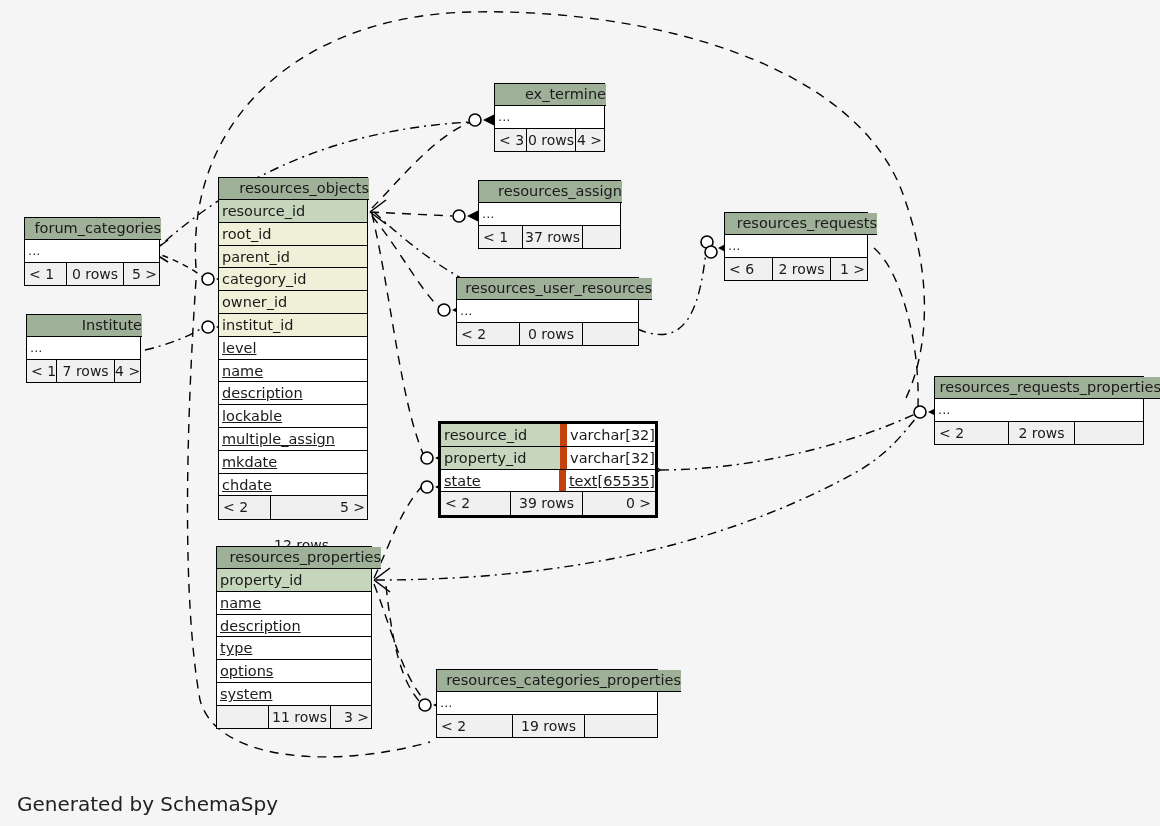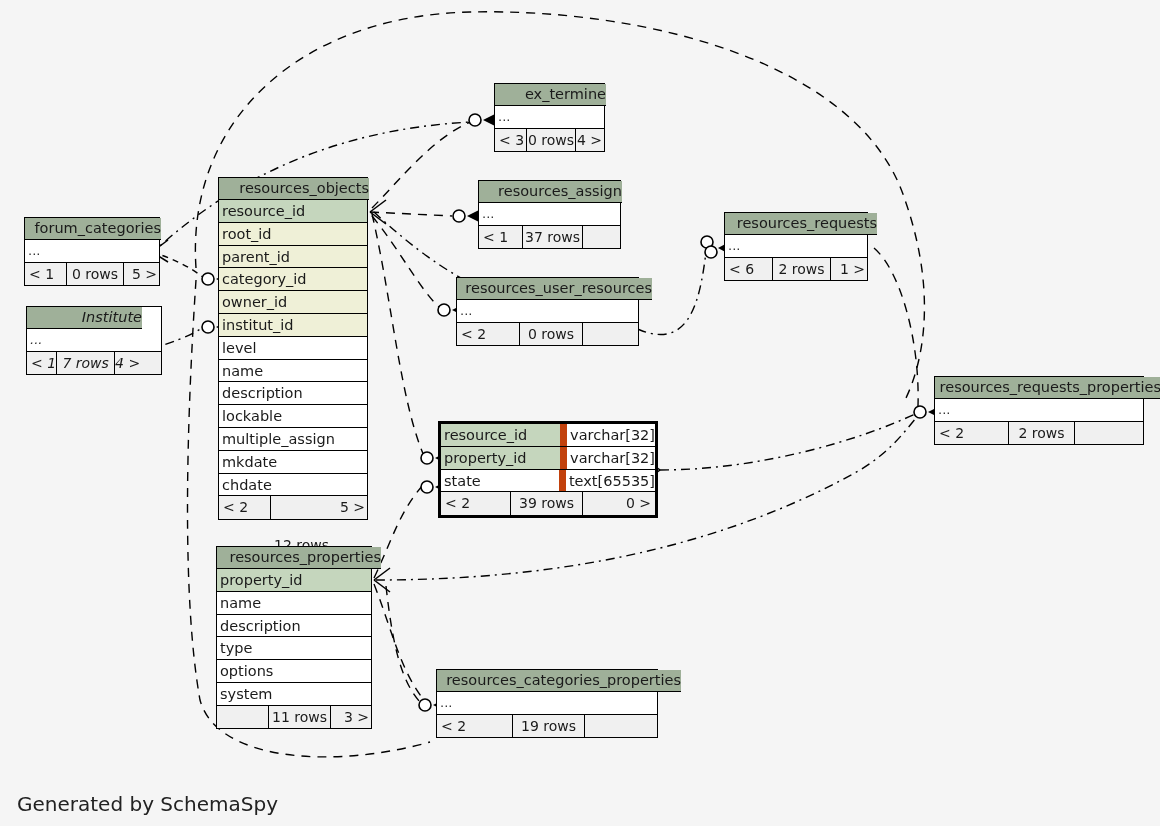--- a/index.html
+++ b/index.html
@@ -48,21 +48,21 @@
   .row .ctype{
     border-left:7px solid #c2410c;
     padding-left:3px;
     background:#ffffff;
     box-sizing:border-box;
     overflow:visible;
   }
   .row.pk{background:#c5d6bd;}
   .row.pk .ctype{background:#ffffff;}
   .row.fk{background:#eff0d7;}
-  .row.plain{background:#ffffff;}
+  .row.plain{background:#ffffff;text-decoration:underline;}
   .row.ellipsis{background:#ffffff;color:#333;font-size:13px;}
 
   .footer{
     display:flex;
     height:22.5px;
     line-height:22.5px;
     background:#f0f0f0;
     font-size:14px;
     box-sizing:border-box;
   }
@@ -195,21 +195,21 @@
       <div class="tbl-title" style="width: 136px;"><span>forum_categories</span></div>
       <div class="row ellipsis">
         <div class="cname">...</div>
       </div>
       <div class="footer">
         <div class="f fl" style="flex: 0 0 42px;">&lt; 1</div>
         <div class="f fc" style="flex: 0 0 57px;">0 rows</div>
         <div class="f fr" style="flex: 0 0 37px;">5 &gt;</div>
       </div>
     </div>
-    <div class="table" style="left: 26px; top: 306px; width: 136px; font-style: italic;">
+    <div class="table" style="left: 26px; top: 314px; width: 115px;">
       <div class="tbl-title" style="width: 115px;"><span>Institute</span></div>
       <div class="row ellipsis">
         <div class="cname">...</div>
       </div>
       <div class="footer">
         <div class="f fl" style="flex: 0 0 28px;">&lt; 1</div>
         <div class="f fc" style="flex: 0 0 58px;">7 rows</div>
         <div class="f fr" style="flex: 0 0 29px;">4 &gt;</div>
       </div>
     </div>

